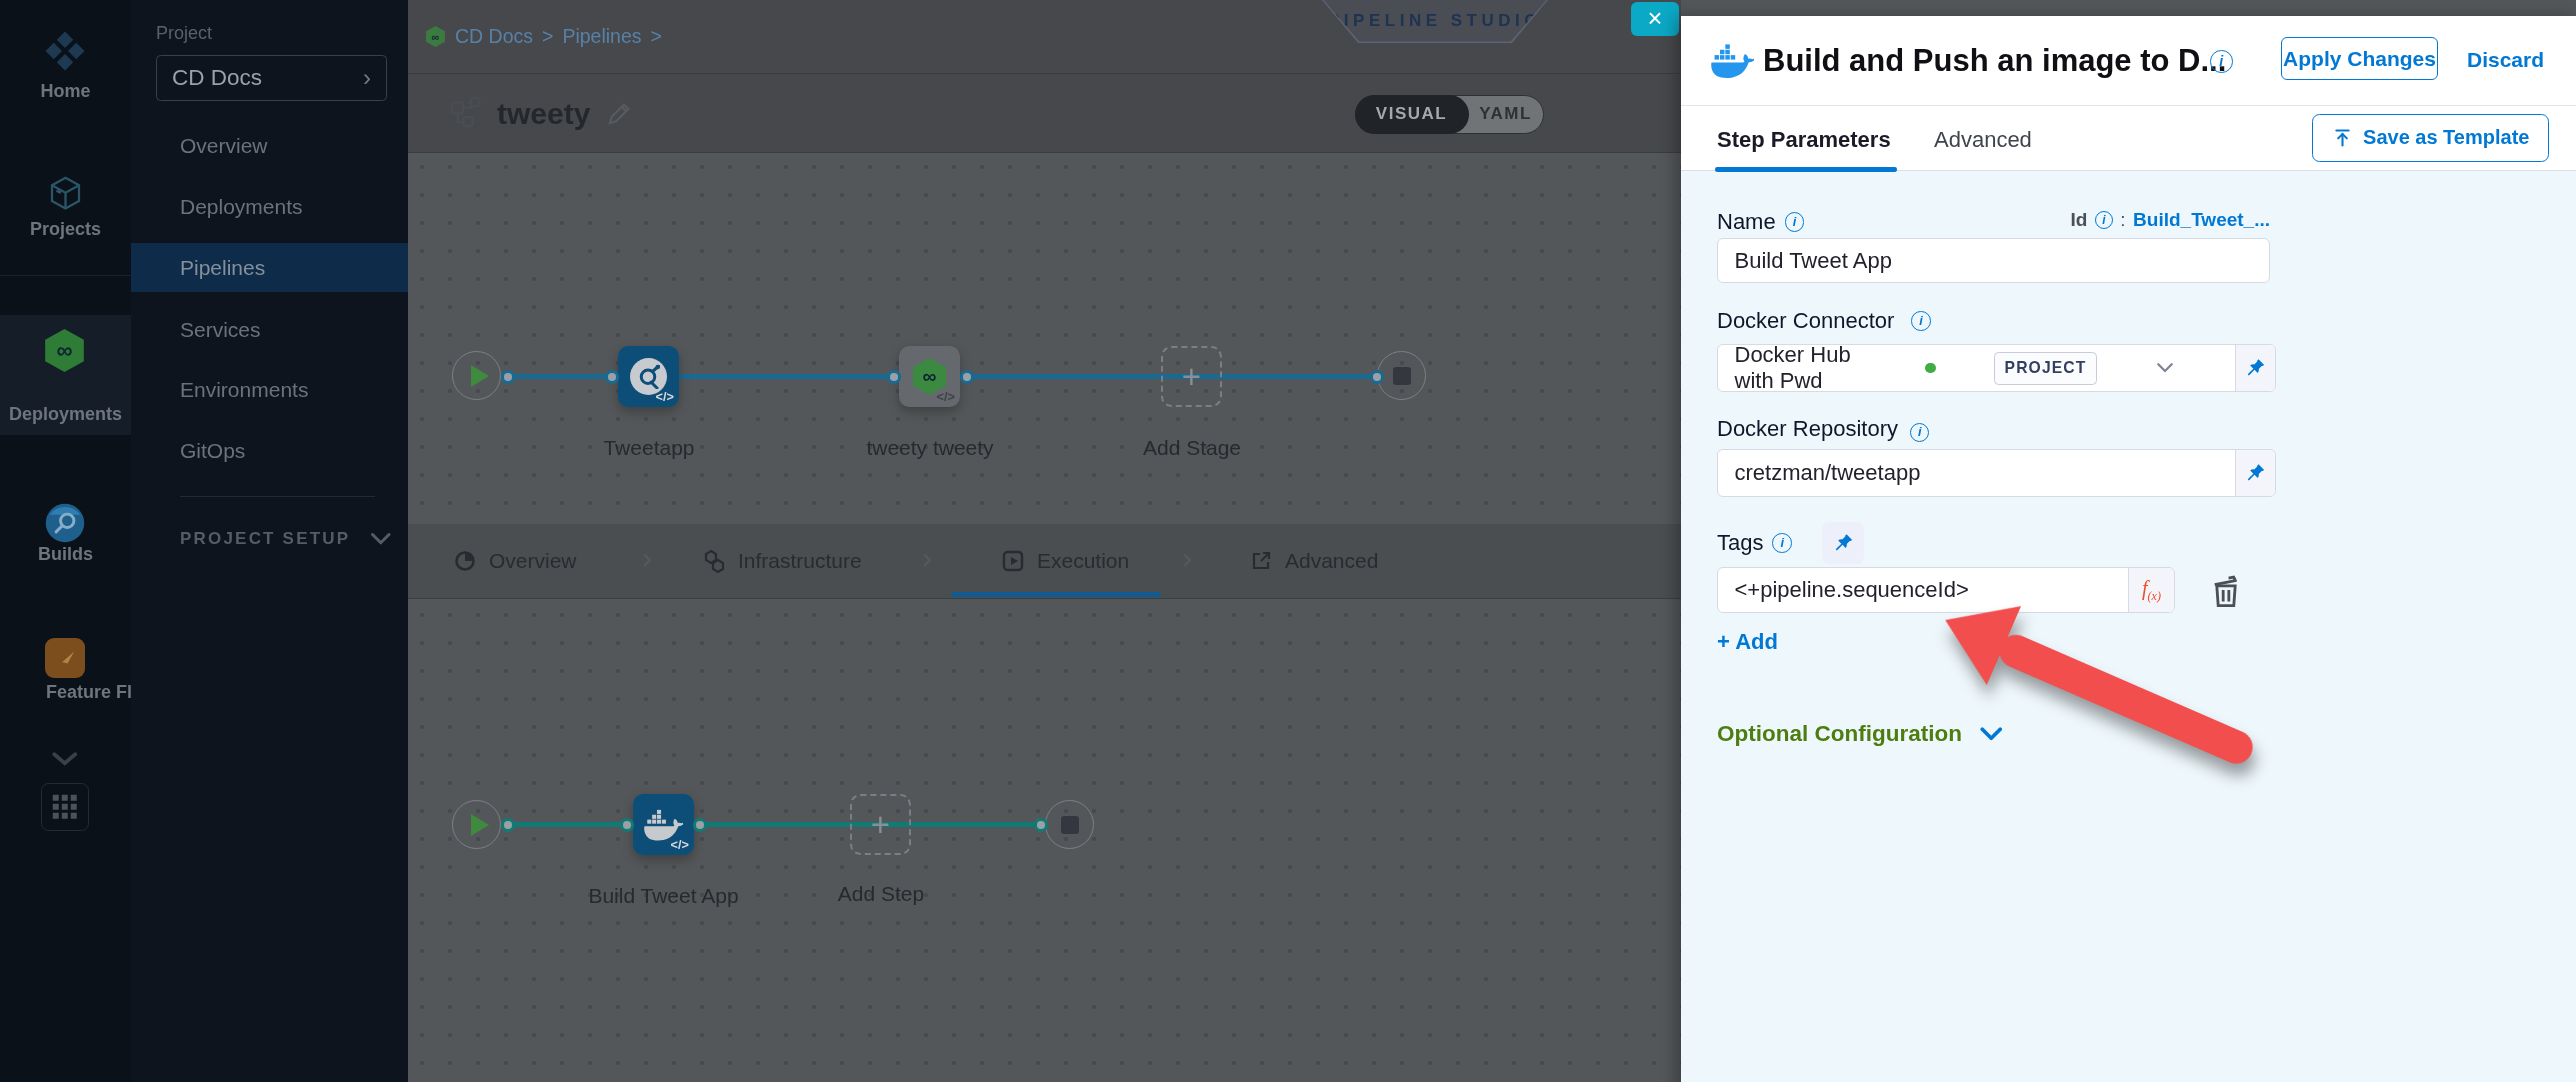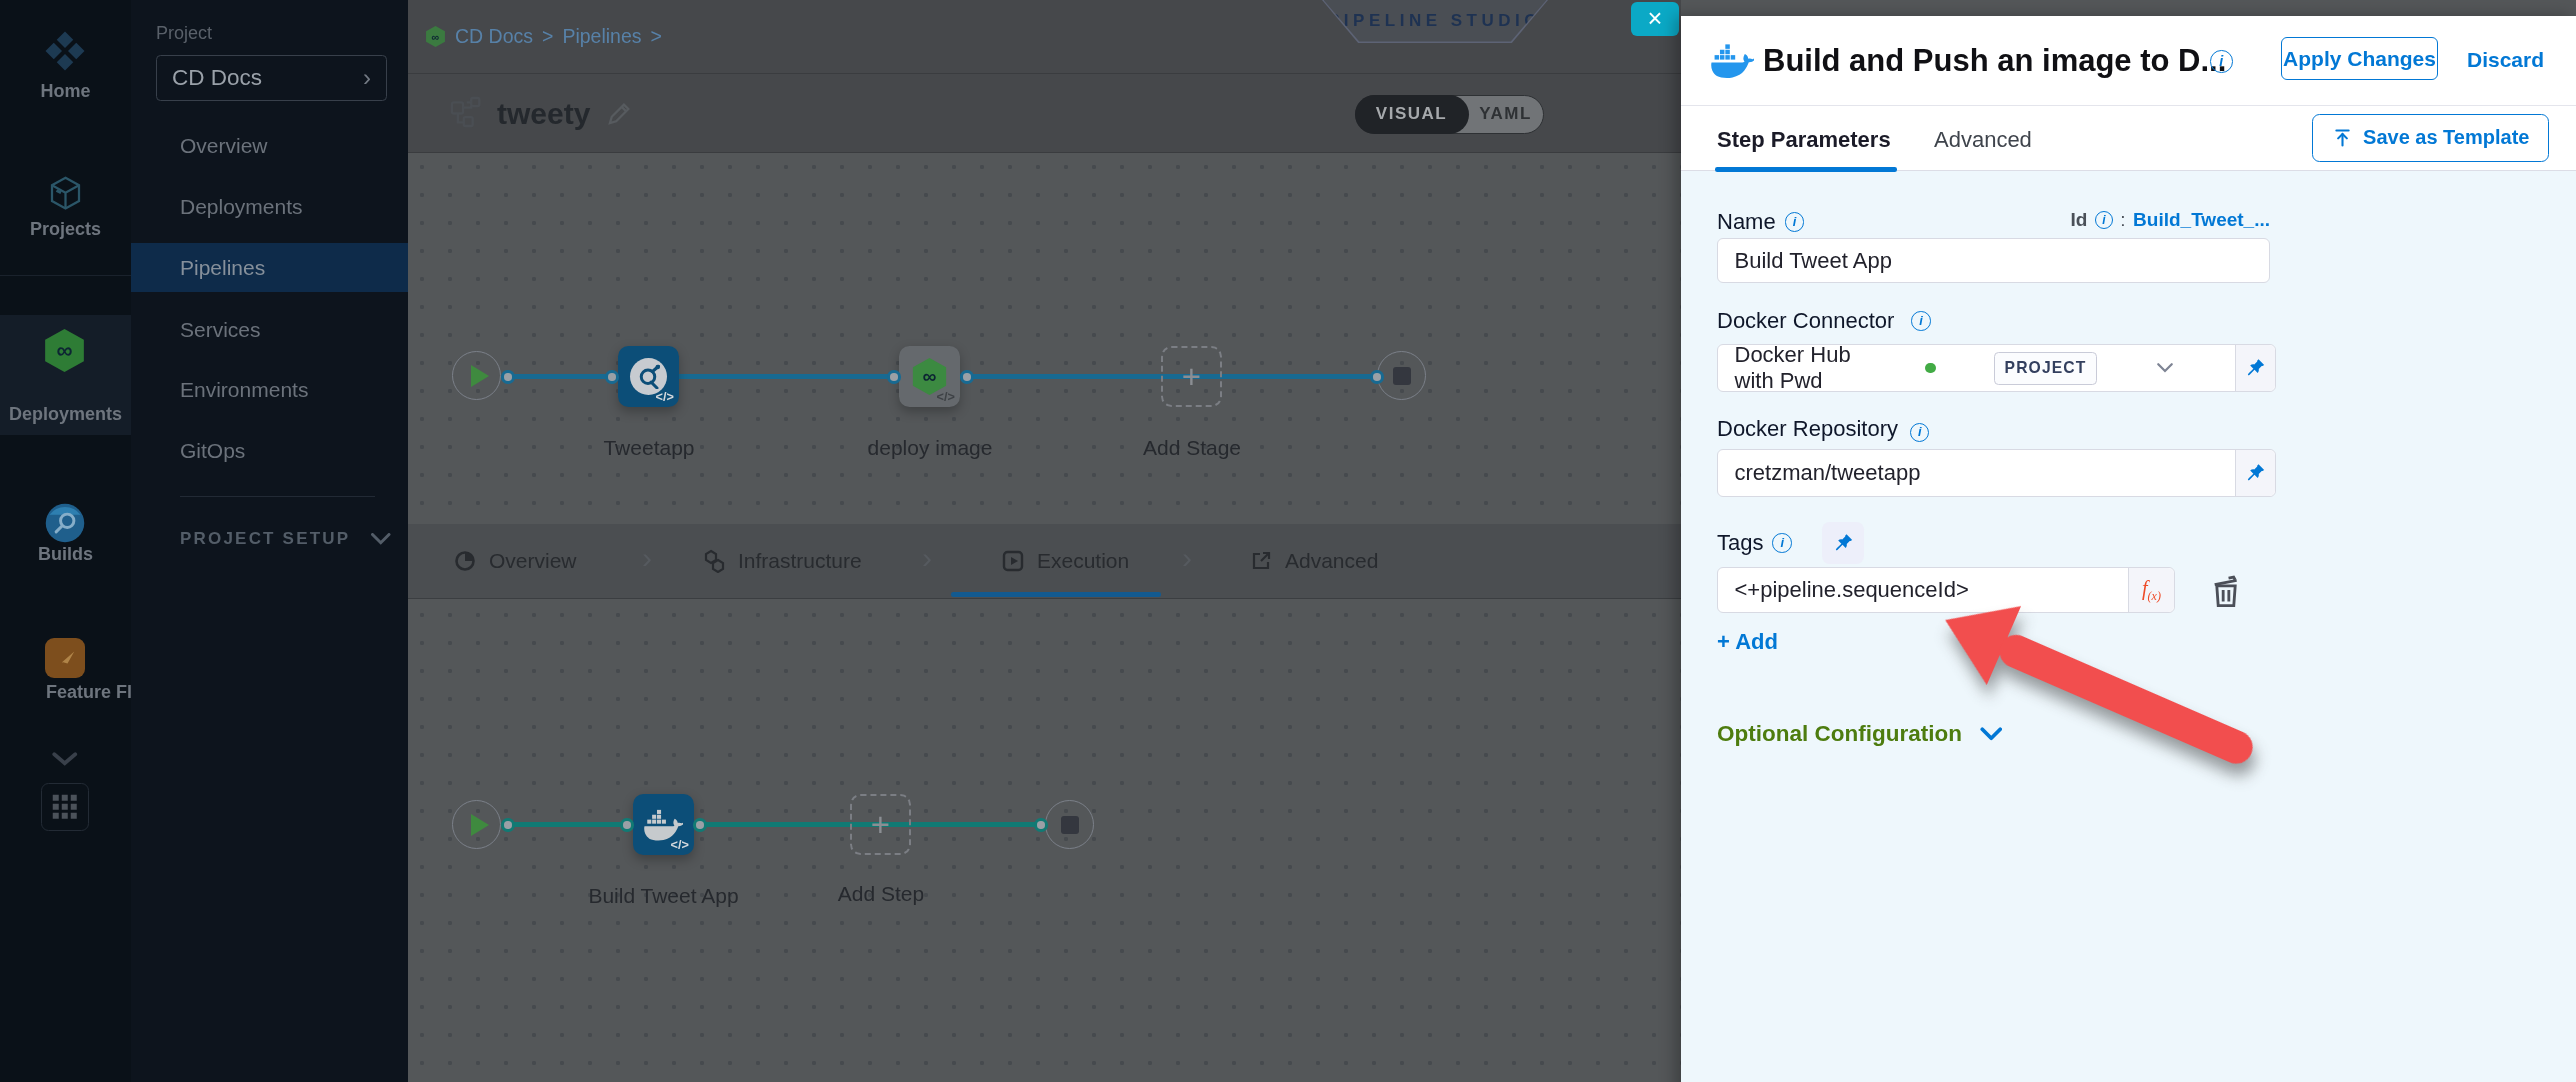--- a/index.html
+++ b/index.html
@@ -256,21 +256,21 @@
   <div class="abs stage-box stage-dashed ctr" style="left:1161px; top:346px; color:#8b8e93; font-size:33px; font-weight:300;">
       <span>+</span>
     </div>
 
   <div class="abs gport" style="left:1370px; top:370px; border:3px solid #186a92;"></div>
   <div class="abs gcircle ctr" style="left:1377px; top:351px;">
       <div class="stop-sq"></div>
     </div>
 
   <div class="abs node-label" style="left:574px; top:436px; width:150px;">Tweetapp</div>
-  <div class="abs node-label" style="left:840px; top:436px; width:180px;">deploy image</div>
+  <div class="abs node-label" style="left:840px; top:436px; width:180px;">tweety tweety</div>
   <div class="abs node-label" style="left:1117px; top:436px; width:150px;">Add Stage</div>
 
   <div class="abs" id="tabband">
     <div class="tabitem" style="left:45px;">
       <svg width="24" height="24" viewBox="0 0 24 24">
           <circle cx="12" cy="12" r="8.5" fill="none" stroke="#282b2f" stroke-width="2.6"></circle>
           <path d="M12 3.5a8.5 8.5 0 0 1 8.5 8.5H12z" fill="#282b2f"></path>
         </svg>
       <span>Overview</span>
     </div>

